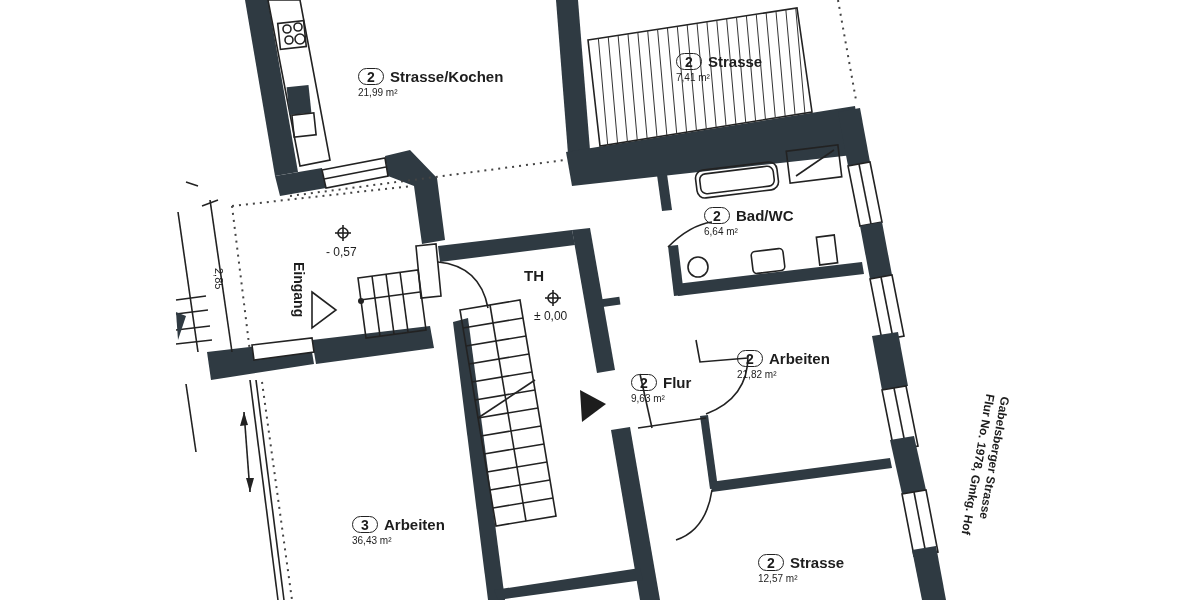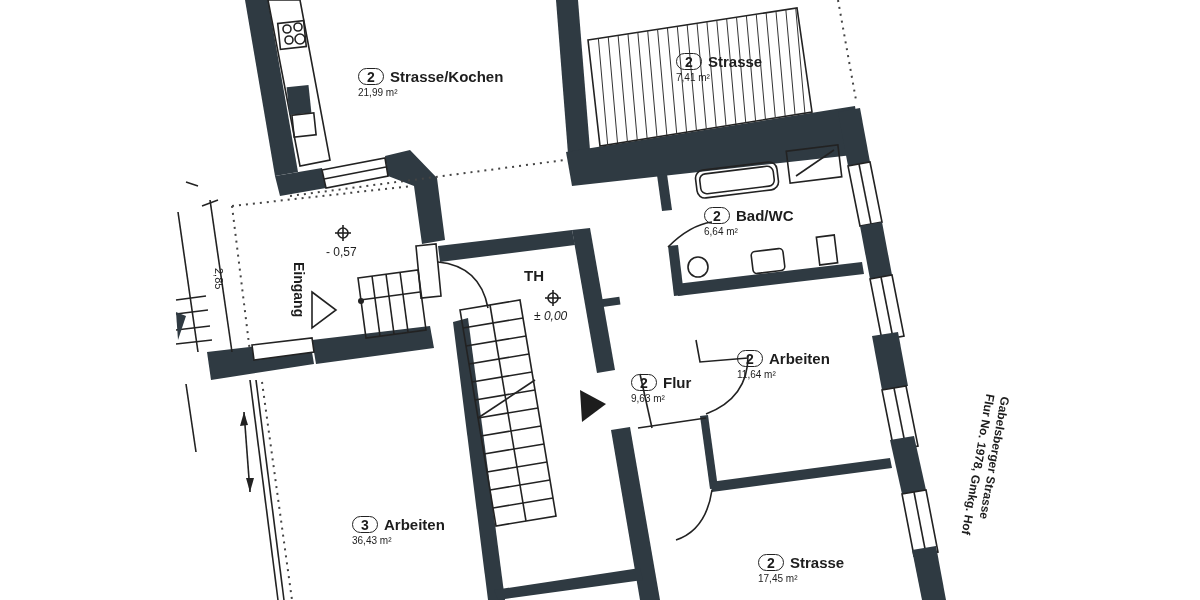--- a/index.html
+++ b/index.html
@@ -209,41 +209,41 @@
       <span>Flur</span>
     </div>
   <span class="area">9,63 m²</span>
 </div>
 
 <div class="label room-label" style="left:737px; top:350px;">
   <div class="room-head">
       <span class="badge">2</span>
       <span>Arbeiten</span>
     </div>
-  <span class="area">11,64 m²</span>
+  <span class="area">21,82 m²</span>
 </div>
 
 <div class="label room-label" style="left:352px; top:516px;">
   <div class="room-head">
       <span class="badge">3</span>
       <span>Arbeiten</span>
     </div>
   <span class="area">36,43 m²</span>
 </div>
 
 <div class="label room-label" style="left:758px; top:554px;">
   <div class="room-head">
       <span class="badge">2</span>
       <span>Strasse</span>
     </div>
-  <span class="area">17,45 m²</span>
+  <span class="area">12,57 m²</span>
 </div>
 
 <div class="label th-title" style="left:524px; top:268px;">TH</div>
-<div class="label elev" style="left:534px; top:310px;font-style:italic;">± 0,00</div>
+<div class="label elev" style="left:534px; top:310px;">± 0,00</div>
 <div class="label elev" style="left:326px; top:246px;text-align:center;">- 0,57</div>
 
 <div class="label vert" style="left:306px; top:262px; transform: rotate(90deg) translate(0,0); font-weight:bold; font-size:14px; transform-origin:left top;">Eingang</div>
 
 <div class="label elev vert" style="left:224px; top:268px; transform: rotate(90deg); font-size:11px;">2,85</div>
 
 <div class="label street vert" style="left:1012px; top:398px; transform: rotate(100deg);">
   <div>Gabelsberger Strasse</div>
   <div>Flur No. 1978, Gmkg. Hof</div>
 </div>

